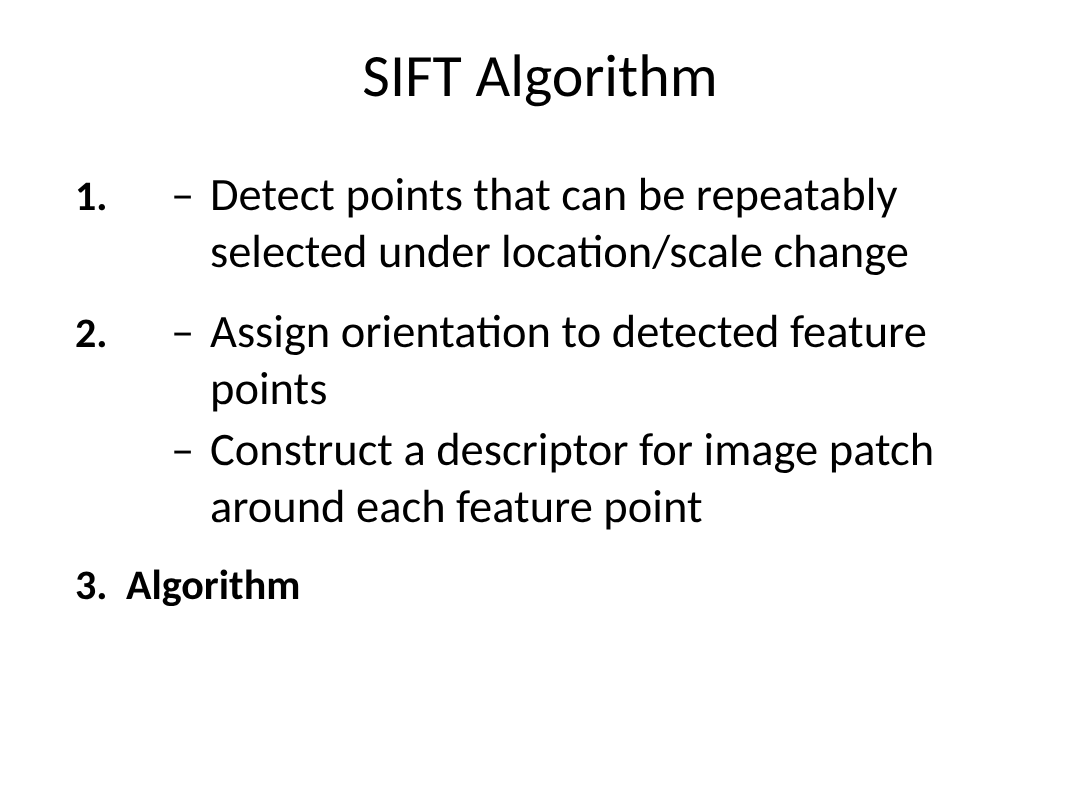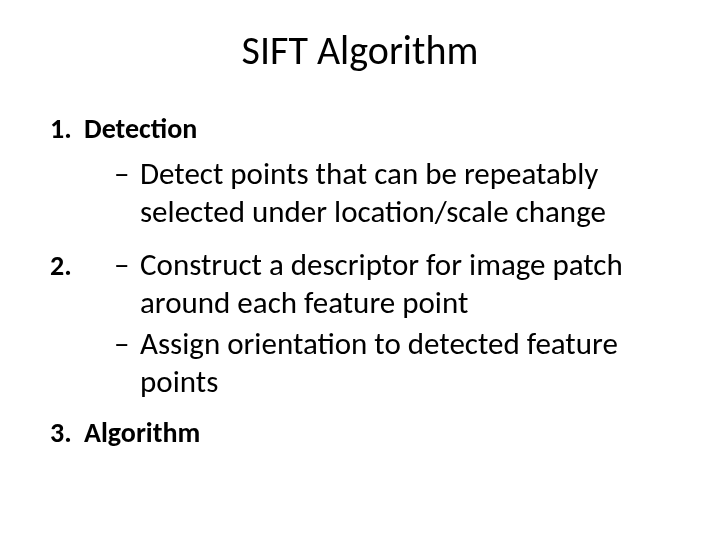--- a/index.html
+++ b/index.html
@@ -60,29 +60,28 @@
   }
 </style>
 </head>
 <body>
 
 <div class="slide">
   <div class="title">SIFT Algorithm</div>
   <div class="body">
     <ol>
       <li>
-        <span>Detection</span>
         <ul class="sub">
           <li>Detect points that can be repeatably selected under location/scale change</li>
         </ul>
       </li>
       <li>
         <ul class="sub">
+          <li>Assign orientation to detected feature points</li>
           <li>Construct a descriptor for image patch around each feature point</li>
-          <li>Assign orientation to detected feature points</li>
         </ul>
       </li>
       <li>
         <span>Algorithm</span>
       </li>
     </ol>
   </div>
 </div>
 
 </body></html>

